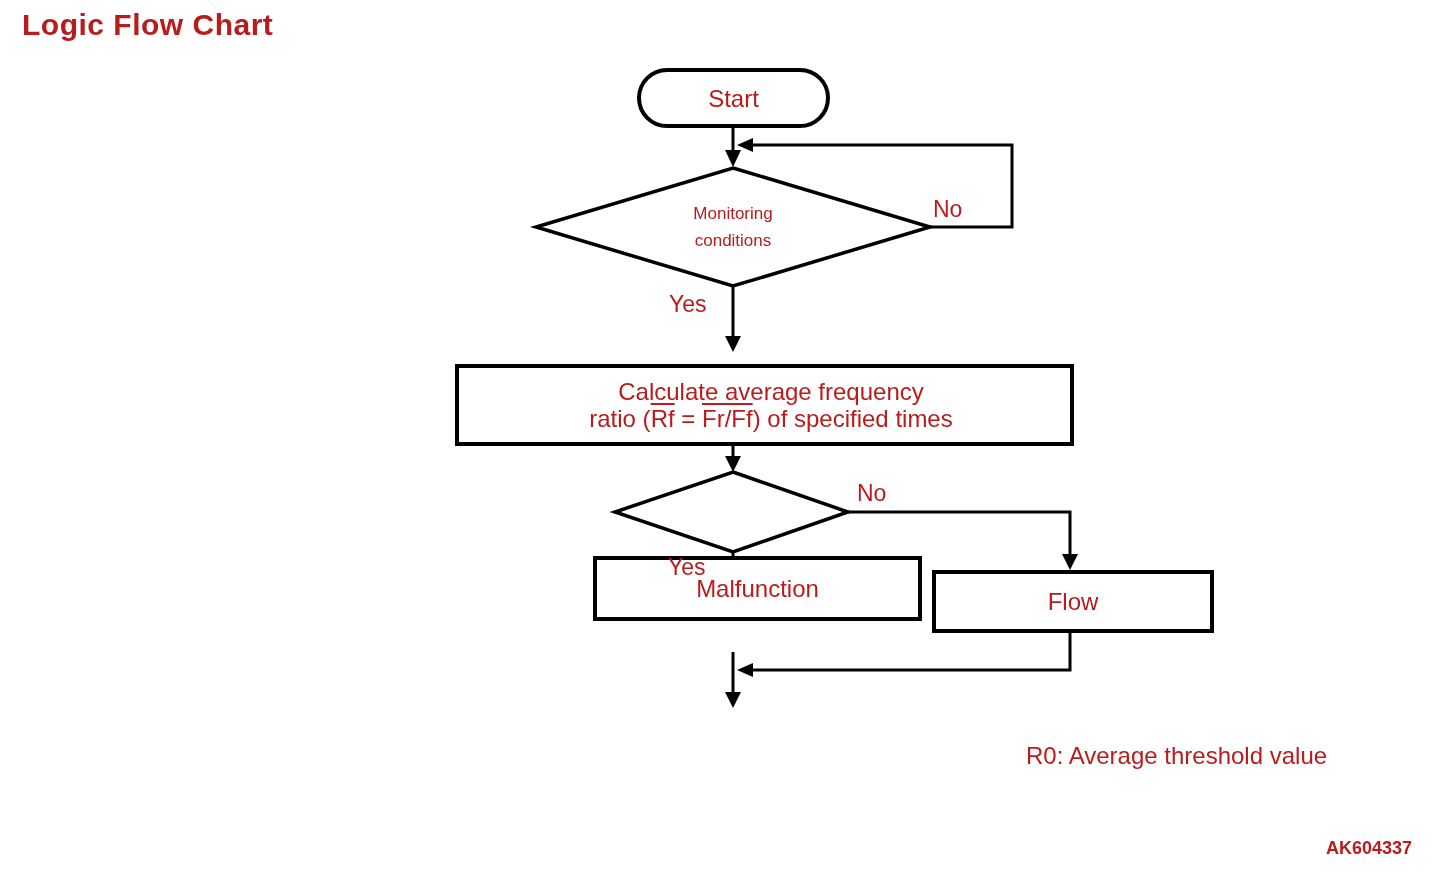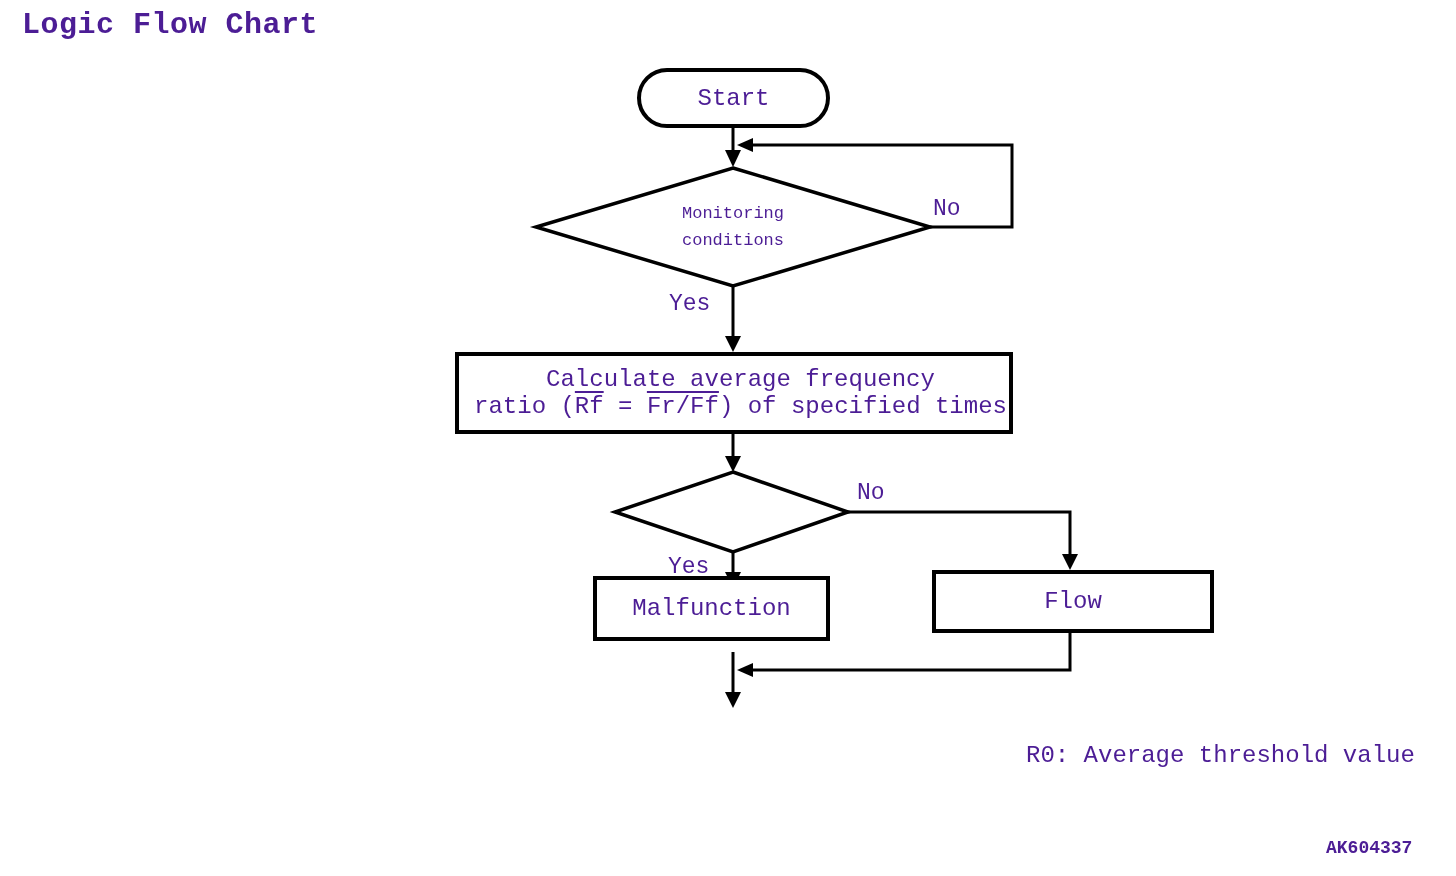--- a/index.html
+++ b/index.html
@@ -5,22 +5,22 @@
   html, body {
     margin: 0;
     padding: 0;
     background: #ffffff;
   }
   #canvas {
     position: relative;
     width: 1456px;
     height: 876px;
     background: #ffffff;
-    font-family: Liberation Mono, monospace;
-    color: #4c1d95;
+    font-family: Liberation Sans, sans-serif;
+    color: #b91c1c;
     overflow: hidden;
   }
   #connector-svg {
     position: absolute;
     left: 0; top: 0;
     width: 1456px; height: 876px;
   }
   .page-title {
     position: absolute;
     left: 22px; top: 8px;
@@ -105,27 +105,27 @@
 
   <div class="page-title">Logic Flow Chart</div>
 
   <div class="box stadium" style="left:637px; top:68px; width:193px; height:60px;">
     <span>Start</span>
   </div>
 
   <div class="dlabel" style="left:633px; top:180px; width:200px; height:94px;">Monitoring
 conditions</div>
 
-  <div class="box" style="left:455px; top:352px; width:558px; height:82px;padding-left:13px;">
+  <div class="box" style="left:455px; top:364px; width:619px; height:82px;padding-left:13px;">
     <div>Calculate average frequency</div>
     <div><span>ratio (</span><span class="ovl">Rf</span><span style="white-space:pre;"> = </span><span class="ovl">Fr/Ff</span><span>) of specified times</span></div>
   </div>
 
 
-  <div class="box" style="left:593px; top:576px; width:237px; height:65px;">
+  <div class="box" style="left:593px; top:556px; width:329px; height:65px;">
     <span>Malfunction</span>
   </div>
 
   <div class="box" style="left:932px; top:570px; width:282px; height:63px;">
     <span>Flow</span>
   </div>
 
 
   <div class="lbl" style="left:933px; top:198px;">No</div>
   <div class="lbl" style="left:669px; top:293px;">Yes</div>

